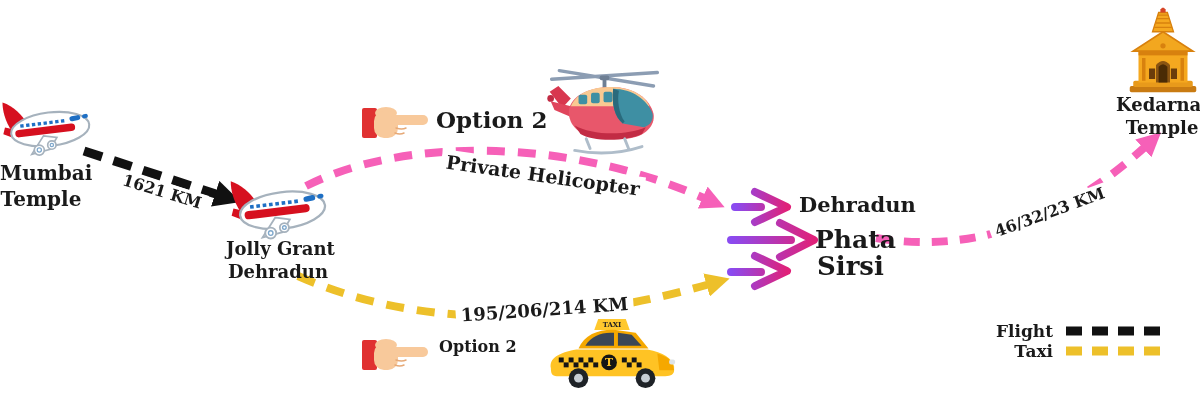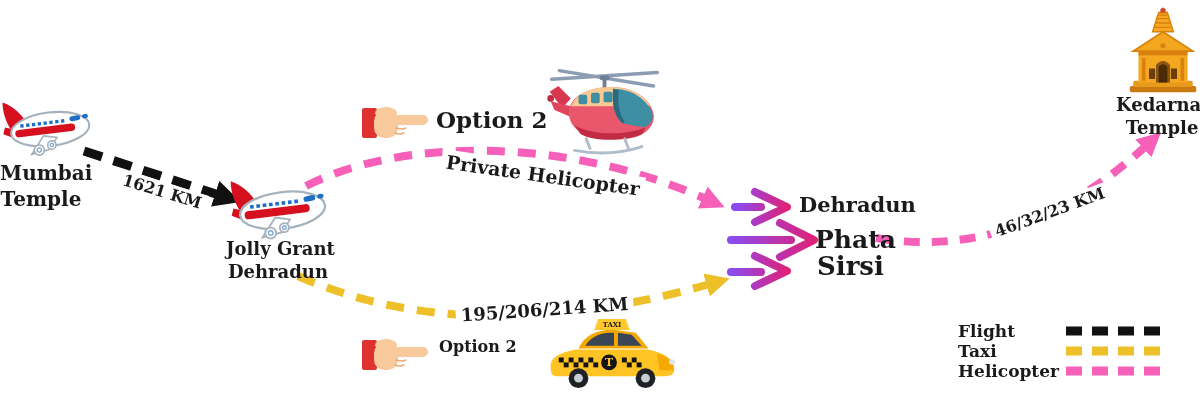--- a/index.html
+++ b/index.html
@@ -6,21 +6,21 @@
   html,body{width:1200px;height:400px;background:#fff}
   .canvas{
     position:relative;width:1200px;height:400px;background:#fff;overflow:hidden;
     font-family:"DejaVu Serif","Liberation Serif",serif;font-weight:700;color:#1A1A1A;
   }
   .abs{position:absolute}
   .lbl{position:absolute;white-space:nowrap;line-height:1.3}
   .center{text-align:center}
   .mask{background:#ffffff;padding:0 5px}
   .legend-row{display:flex;align-items:center;height:20px}
-  .legend-label{width:106px;font-size:17px;padding-right:11px}
+  .legend-label{width:106px;text-align:right;font-size:17px;padding-right:11px}
 </style>
 </head>
 <body>
 
 <div class="canvas">
 
   <svg class="abs" style="left:0px;top:0px" width="1200" height="400" viewBox="0 0 1200 400">
     <defs>
       <marker id="mk-flight" viewBox="0 0 10 10" refX="1.5" refY="5" markerWidth="3" markerHeight="3" orient="auto">
         <path d="M0,0 L10,5 L0,10 Z" fill="#111111"></path>
@@ -217,21 +217,15 @@
       <svg width="100" height="12">
         <line x1="2" y1="6" x2="98" y2="6" stroke-width="9" stroke-dasharray="16 10" stroke="#111111"></line>
       </svg>
     </div>
     <div class="legend-row">
       <div class="legend-label">Taxi</div>
       <svg width="100" height="12">
         <line x1="2" y1="6" x2="98" y2="6" stroke-width="9" stroke-dasharray="16 10" stroke="#EDC02A"></line>
       </svg>
     </div>
-    <div class="legend-row">
-      <div class="legend-label">Helicopter</div>
-      <svg width="100" height="12">
-        <line x1="2" y1="6" x2="98" y2="6" stroke-width="9" stroke-dasharray="16 10" stroke="#F660B8"></line>
-      </svg>
-    </div>
   </div>
 
 </div>
 
 </body></html>

